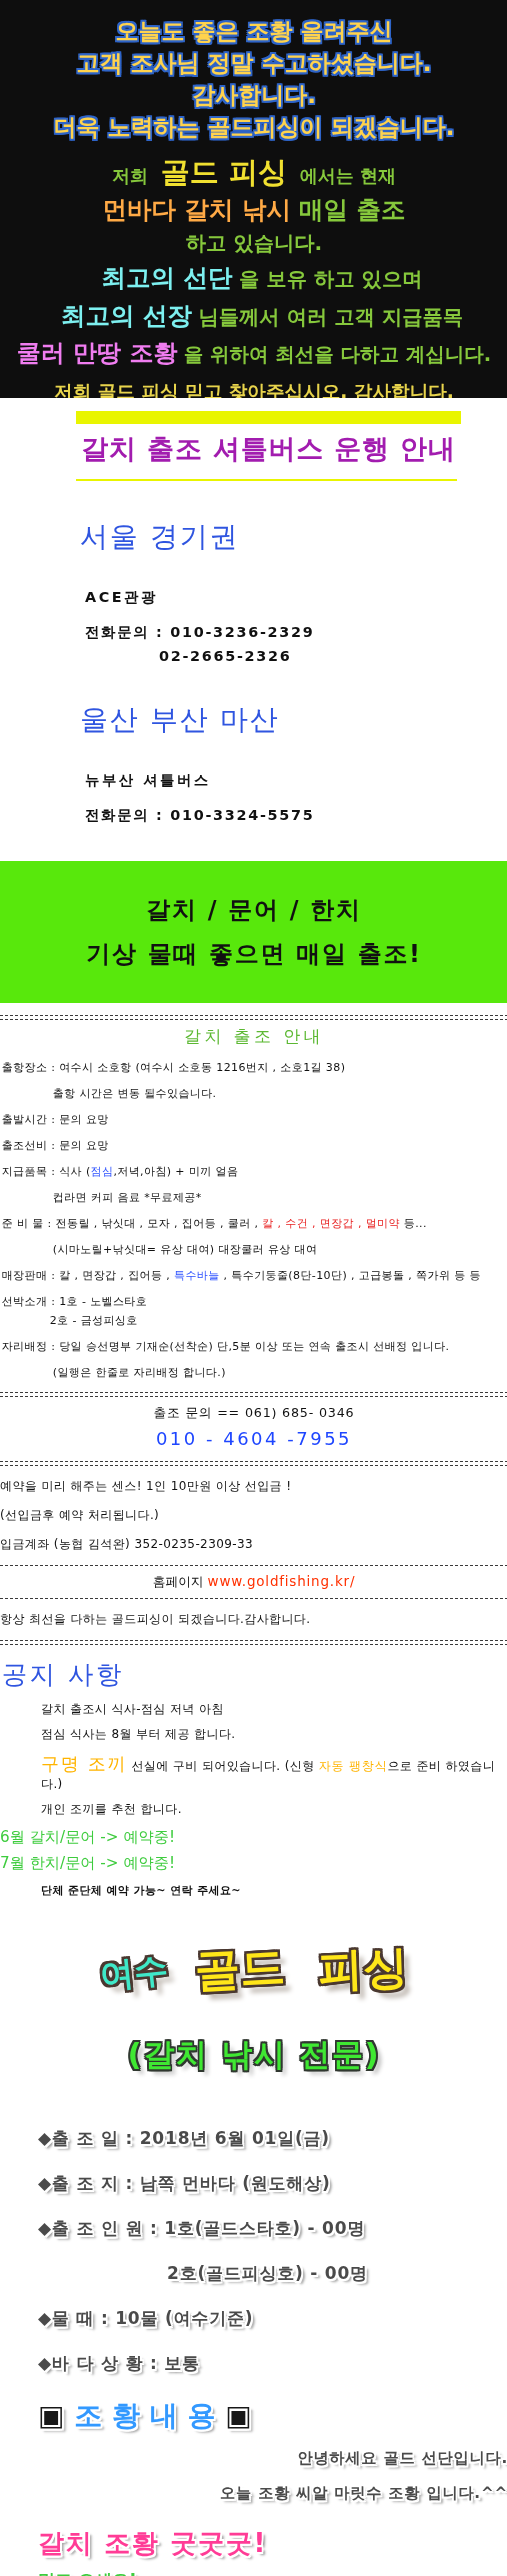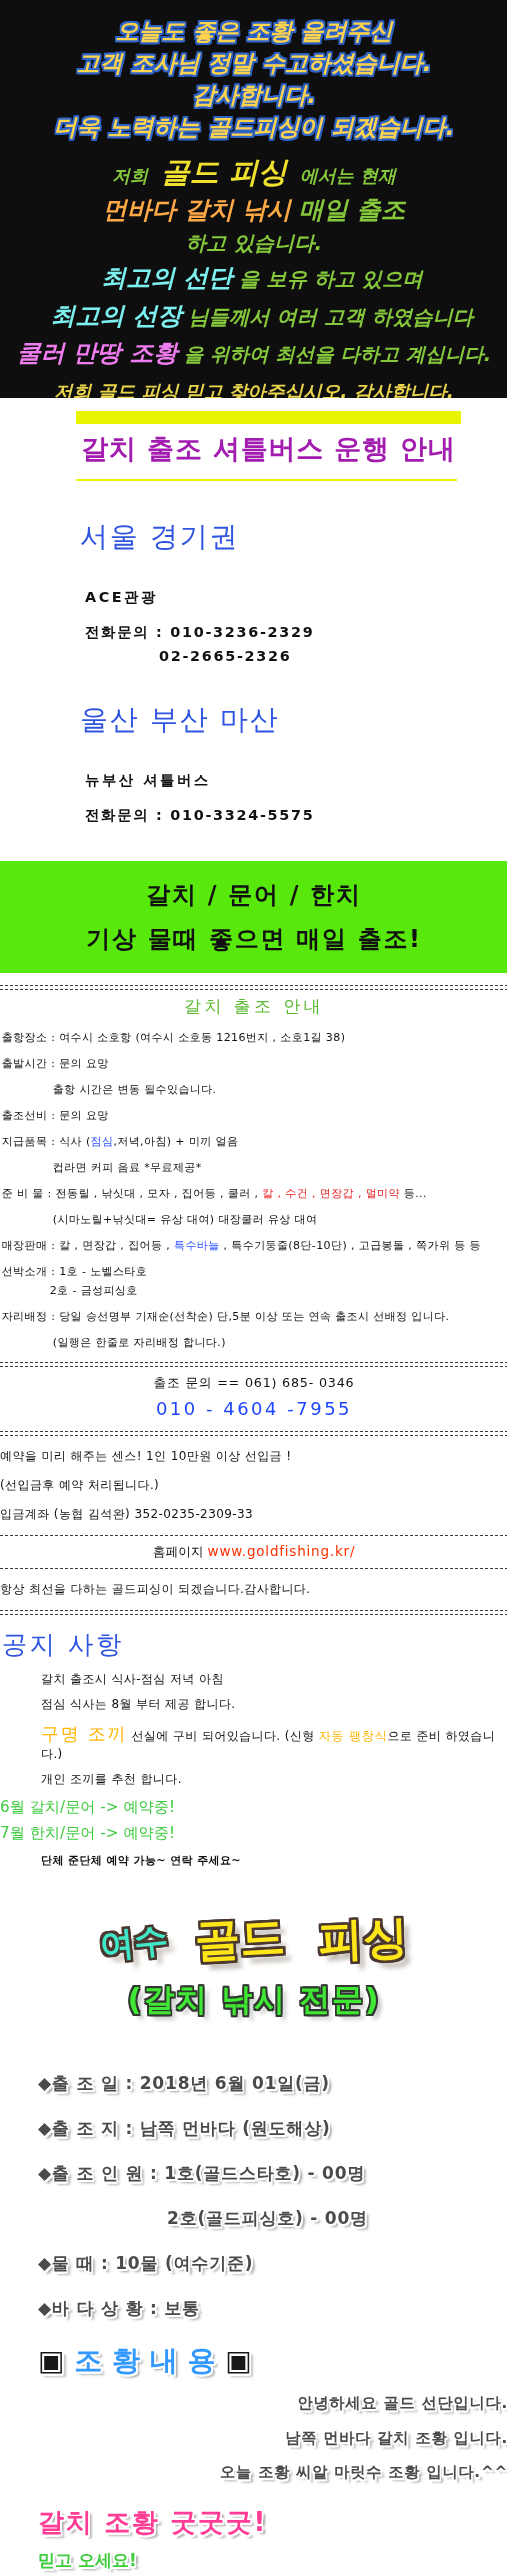--- a/index.html
+++ b/index.html
@@ -1,19 +1,19 @@
 <!DOCTYPE html>
 <html style="font-size:13.5px"><head>
 <meta charset="utf-8">
 <style>
   html,body{margin:0;padding:0;background:#ffffff;}
   body{width:508px;font-family:"DejaVu Sans","Liberation Sans",sans-serif;}
 
   
-  .banner{background:#0e0e0e;height:398px;box-sizing:border-box;padding-top:13.5px;text-align:center;overflow:hidden;font-style:italic;}
+  .banner{background:#0e0e0e;height:398px;box-sizing:border-box;padding-top:13.5px;text-align:center;overflow:hidden;}
   .banner div{line-height:1.25;}
   .gold-outline{color:#ffd34d;font-weight:bold;font-size:23px;
     text-shadow:-1.7px -1.7px 0 #2e64c8,-1.7px 0 0 #2e64c8,-1.7px 1.7px 0 #2e64c8,0 -1.7px 0 #2e64c8,0 1.7px 0 #2e64c8,1.7px -1.7px 0 #2e64c8,1.7px 0 0 #2e64c8,1.7px 1.7px 0 #2e64c8;
     margin:3.4px 0;}
   .b-green{color:#86c83c;font-weight:bold;}
   .b-green-sm{color:#86c83c;font-weight:bold;font-size:18px;}
   .b-yellow-big{color:#f0e030;font-weight:bold;font-size:29px;margin:0 8.5px;}
   .b-orange{color:#ffaa46;font-weight:bold;}
   .b-cyan{color:#7df0f0;font-weight:bold;font-size:24.5px;}
   .b-magenta{color:#f07df0;font-weight:bold;font-size:24px;}
@@ -29,21 +29,21 @@
   .shuttle{padding-top:12.7px;}
   .ybar{margin-left:76px;width:385px;height:13.5px;background:#e9f500;}
   .shuttle-title{margin:6.8px 0 0 76px;width:385px;text-align:center;font-size:27px;font-weight:bold;letter-spacing:0.8px;color:#a21caf;}
   .yline{margin:12px 0 0 76px;width:381px;height:2.5px;background:#e9f500;}
   .region{margin:37px 0 0 80px;font-size:28px;color:#2f55e0;letter-spacing:1.7px;}
   .company{margin:32px 0 0 85px;font-size:14.4px;font-weight:bold;letter-spacing:2.5px;color:#111;}
   .phone{margin:15.2px 0 0 85px;font-size:14.4px;font-weight:bold;letter-spacing:1.7px;color:#111;}
   .phone.indent2{margin:6.8px 0 0 159px;}
 
   
-  .greenbox{margin-top:36px;background:#58e80c;height:112px;display:flex;flex-direction:column;align-items:center;justify-content:center;gap:12px;}
+  .greenbox{margin-top:36px;background:#58e80c;height:142px;display:flex;flex-direction:column;align-items:center;justify-content:center;gap:12px;}
   .greenbox div{font-size:24px;font-weight:bold;color:#111;letter-spacing:1.7px;}
 
   
   .eqdiv{height:3.4px;border-top:1.7px dashed #3a3a3a;border-bottom:1.7px dashed #3a3a3a;margin:12px 0 5.1px 0;}
   .dashdiv{border-top:0.8px dashed #3a3a3a;margin:6.8px 0;}
 
   
   .info-title{text-align:center;color:#5cb832;font-size:17px;margin:5.1px 0 12px 0;letter-spacing:3.4px;}
   .info{font-size:11px;color:#111;padding-left:1.7px;}
   .info .row{margin:0 0 11px 0;letter-spacing:0.4px;}
@@ -72,21 +72,21 @@
   .n-green{color:#3ecc3e;font-size:15.2px;font-weight:500;margin:5.1px 0;}
   .n-small{font-weight:bold;font-size:11px;}
 
   
   .logo{margin-top:41px;text-align:center;}
   .logo-row1 span{display:inline-block;font-weight:bold;
     text-shadow:-2.5px -2.5px 0 #4a3830,-2.5px 0 0 #4a3830,-2.5px 2.5px 0 #4a3830,0 -2.5px 0 #4a3830,0 2.5px 0 #4a3830,2.5px -2.5px 0 #4a3830,2.5px 0 0 #4a3830,2.5px 2.5px 0 #4a3830,6.8px 7.6px 5.1px #b8b0a8;}
   .logo-w1{color:#3fe8c8;font-size:34px;transform:rotate(-6deg);margin-right:22px;}
   .logo-w2{color:#ffe619;font-size:45px;transform:rotate(-3deg);margin-right:29px;}
   .logo-w3{color:#ffe619;font-size:45px;transform:rotate(-2deg);}
-  .logo-sub{margin-top:10px;color:#3fe832;font-size:31px;font-weight:bold;letter-spacing:1.7px;
+  .logo-sub{margin-top:35px;color:#3fe832;font-size:31px;font-weight:bold;letter-spacing:1.7px;
     text-shadow:-1.7px -1.7px 0 #303830,-1.7px 0 0 #303830,-1.7px 1.7px 0 #303830,0 -1.7px 0 #303830,0 1.7px 0 #303830,1.7px -1.7px 0 #303830,1.7px 0 0 #303830,1.7px 1.7px 0 #303830,5.1px 5.1px 4.2px #c0c0c0;}
 
   
   .emb{color:#4a4a4a;font-weight:bold;
     text-shadow:-1.7px -1.7px 0 #ffffff,-1.7px 0 0 #ffffff,-1.7px 1.7px 0 #ffffff,0 -1.7px 0 #ffffff,0 1.7px 0 #ffffff,1.7px -1.7px 0 #ffffff,1.7px 0 0 #ffffff,1.7px 1.7px 0 #ffffff,3.4px 3.4px 2.5px #9a9a9a;}
   .emb-pink{color:#ff3c96;}
   .emb-green{color:#3ecc3e;}
   .emb-blue{color:#3399ff;}
 
   
@@ -119,21 +119,21 @@
     <span class="b-orange">먼바다 갈치 낚시</span>
     <span class="b-green"> 매일 출조</span>
   </div>
   <div class="ln7 b-green">하고 있습니다.</div>
   <div class="ln8">
     <span class="b-cyan">최고의 선단</span>
     <span class="b-green"> 을 보유 하고 있으며</span>
   </div>
   <div class="ln9">
     <span class="b-cyan">최고의 선장</span>
-    <span class="b-green"> 님들께서 여러 고객 하였습니다</span>
+    <span class="b-green"> 님들께서 여러 고객 지급품목</span>
   </div>
   <div class="ln10">
     <span class="b-magenta">쿨러 만땅 조황</span>
     <span class="b-green"> 을 위하여 최선을 다하고 계십니다.</span>
   </div>
   <div class="ln11 b-yellow">저희 골드 피싱 믿고 찾아주십시오. 감사합니다.</div>
 </div>
 
 <div class="shuttle">
   <div class="ybar"></div>
@@ -150,22 +150,22 @@
 
 <div class="greenbox">
   <div>갈치 / 문어 / 한치</div>
   <div>기상 물때 좋으면 매일 출조!</div>
 </div>
 
 <div class="eqdiv"></div>
 <div class="info-title">갈치 출조 안내</div>
 <div class="info">
   <div class="row">출항장소 : 여수시 소호항 (여수시 소호동 1216번지 , 소호1길 38)</div>
+  <div class="row cont">출항 시간은 변동 될수있습니다.</div>
   <div class="row">출발시간 : 문의 요망</div>
-  <div class="row cont">출항 시간은 변동 될수있습니다.</div>
   <div class="row">출조선비 : 문의 요망</div>
   <div class="row">
     <span>지급품목 : 식사 (</span><span class="t-blue">점심</span><span>,저녁,아침) + 미끼 얼음</span>
   </div>
   <div class="row cont">컵라면 커피 음료 *무료제공*</div>
   <div class="row">
     <span>준 비 물 :  전동릴 , 낚싯대 , 모자 , 집어등 , 쿨러 , </span><span class="t-red">칼 , 수건 , 면장갑 , 멀미약</span><span> 등...</span>
   </div>
   <div class="row cont">(시마노릴+낚싯대= 유상 대여) 대장쿨러 유상 대여</div>
   <div class="row">
@@ -226,19 +226,18 @@
   <div class="row emb indent">2호(골드피싱호) - 00명</div>
   <div class="row emb">◆물        때 : 10물 (여수기준)</div>
   <div class="row emb">◆바 다 상 황 : 보통</div>
 </div>
 
 <div class="result">
   <div class="result-head emb">
     <span class="sq">▣</span><span class="emb-blue"> 조 황 내 용 </span><span class="sq">▣</span>
   </div>
   <div class="row emb">안녕하세요 골드 선단입니다.</div>
-  <div class="row emb">남쪽 먼바다 갈치 조황 입니다.</div>
   <div class="row emb">오늘 조황 씨알 마릿수 조황 입니다.^^</div>
   <div class="hl emb emb-pink">갈치 조황 굿굿굿!</div>
   <div class="sub emb emb-green">믿고 오세요!</div>
 
 </div>
 
 
 </body></html>

